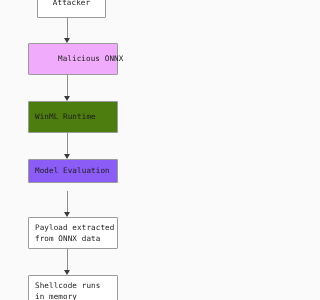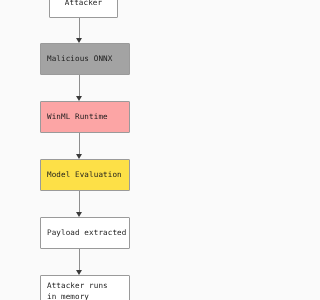--- a/index.html
+++ b/index.html
@@ -15,21 +15,20 @@
     overflow: hidden;
     position: relative;
   }
 
   #diagram {
     position: absolute;
     left: 0;
     top: 0;
     width: 300px;
     height: 300px;
-    margin-left: 12px;
   }
 
   .flow-node {
     position: absolute;
     box-sizing: border-box;
     background: #ffffff;
     border: 1px solid #9a9a9a;
     border-radius: 1px;
     color: #1c1c1c;
     font-size: 7.6px;
@@ -101,29 +100,30 @@
       <div class="arrow-stem" style="height: 21px; background: rgb(142, 142, 142);"></div>
       <div class="arrow-head" style="top: 21px; border-top-color: rgb(58, 58, 58);"></div>
     </div>
     <div class="flow-arrow" style="left: 62px; top: 249px; height: 26px;">
       <div class="arrow-stem" style="height: 21px; background: rgb(142, 142, 142);"></div>
       <div class="arrow-head" style="top: 21px; border-top-color: rgb(58, 58, 58);"></div>
     </div>
     <div class="flow-node align-center" style="left: 37px; top: -12px; width: 69px; height: 30px; background: rgb(255, 255, 255); border-color: rgb(154, 154, 154); color: rgb(28, 28, 28);">
       <span class="node-line">Attacker</span>
     </div>
-    <div class="flow-node align-left" style="left: 28px; top: 43px; width: 90px; height: 32px; background: #a3a3a3; border-color: rgb(154, 154, 154); color: rgb(28, 28, 28);">
+    <div class="flow-node align-left" style="left: 28px; top: 43px; width: 90px; height: 32px; background: #f0abfc; border-color: rgb(154, 154, 154); color: rgb(28, 28, 28); padding-left: 23px;">
       <span class="node-line">Malicious ONNX</span>
     </div>
-    <div class="flow-node align-left" style="left: 28px; top: 101px; width: 90px; height: 32px; background: #fca5a5; border-color: rgb(154, 154, 154); color: rgb(28, 28, 28);">
+    <div class="flow-node align-left" style="left: 28px; top: 101px; width: 90px; height: 32px; background: #4d7c0f; border-color: rgb(154, 154, 154); color: rgb(28, 28, 28);">
       <span class="node-line">WinML Runtime</span>
     </div>
-    <div class="flow-node align-left" style="left: 28px; top: 159px; width: 90px; height: 32px; background: #fde047; border-color: rgb(154, 154, 154); color: rgb(28, 28, 28);">
+    <div class="flow-node align-left" style="left: 28px; top: 159px; width: 90px; height: 24px; background: #8b5cf6; border-color: rgb(154, 154, 154); color: rgb(28, 28, 28);">
       <span class="node-line">Model Evaluation</span>
     </div>
     <div class="flow-node align-left" style="left: 28px; top: 217px; width: 90px; height: 32px; background: rgb(255, 255, 255); border-color: rgb(154, 154, 154); color: rgb(28, 28, 28);">
       <span class="node-line">Payload extracted</span>
+      <span class="node-line">from ONNX data</span>
     </div>
     <div class="flow-node align-left" style="left: 28px; top: 275px; width: 90px; height: 32px; background: rgb(255, 255, 255); border-color: rgb(154, 154, 154); color: rgb(28, 28, 28);">
-      <span class="node-line">Attacker runs</span>
+      <span class="node-line">Shellcode runs</span>
       <span class="node-line">in memory</span>
     </div>
   </div>
 
 </body></html>

